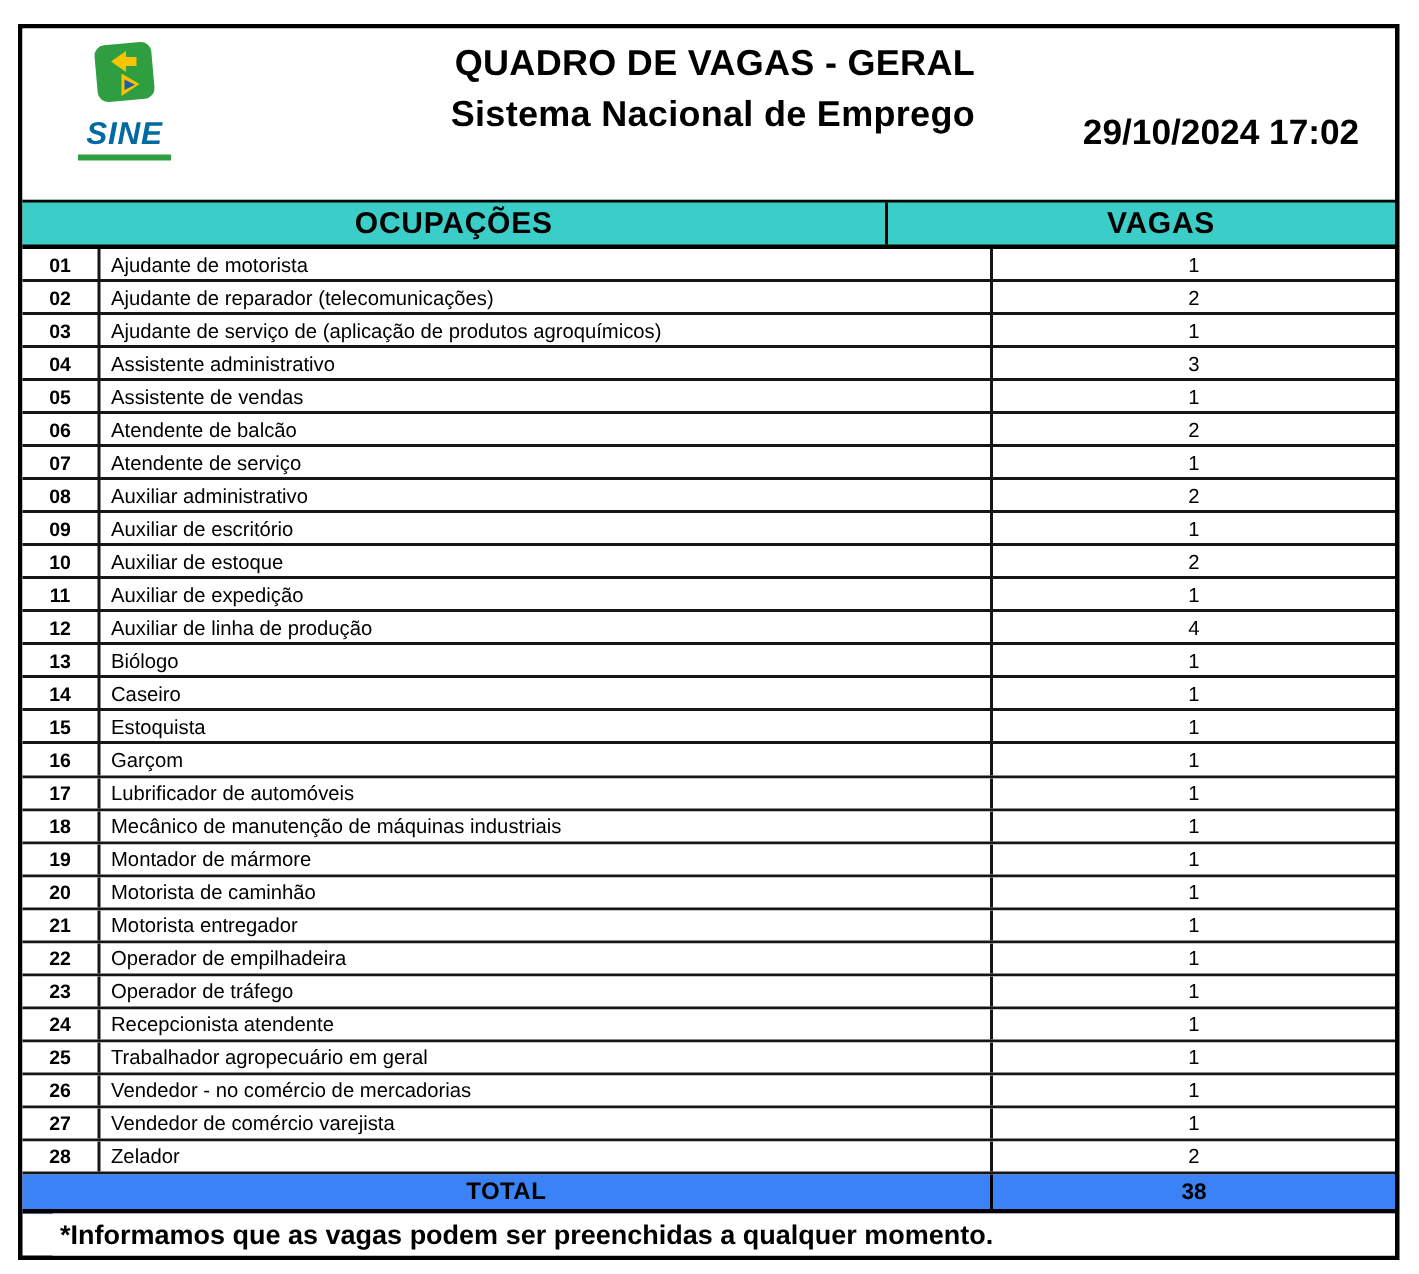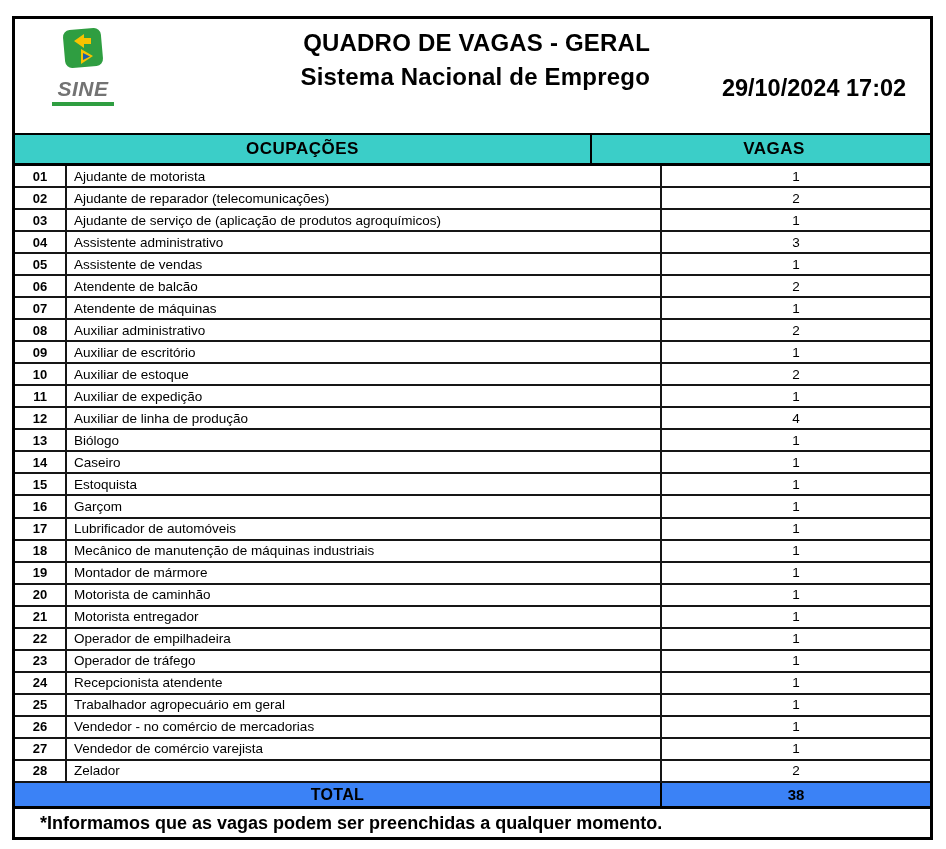--- a/index.html
+++ b/index.html
@@ -4,32 +4,32 @@
 <style>
   * { margin:0; padding:0; box-sizing:border-box; }
   html,body { width:946px; height:849px; background:#ffffff;
               font-family:"Liberation Sans", sans-serif; color:#000; }
   .doc { position:absolute; left:12px; top:16px; width:921px; height:824px;
          border:3px solid #000; display:flex; flex-direction:column; background:#fff; }
 
   
   .header { position:relative; height:114px; flex:none; background:#fff; }
   .logo { position:absolute; left:30px; top:8px; width:76px; text-align:center; }
-  .logo-text { color:#737373; font-weight:bold; font-style:italic;
+  .logo-text { color:#0369a1; font-weight:bold; font-style:italic;
                font-size:21px; line-height:1; margin-top:1px; letter-spacing:.5px; }
   .logo-bar { height:4px; background:#2F9E41; margin:3px auto 0; width:62px; }
   .titles { position:absolute; left:55px; top:7px; width:580px; text-align:right;
             font-weight:bold; font-size:24px; line-height:34px; letter-spacing:.2px; }
   .datetime { position:absolute; right:6px; top:56px; width:220px; text-align:center;
               font-weight:bold; font-size:23.5px; }
 
   
   .col-header { flex:none; height:33px; display:flex; background:#3BCEC8;
                 border-top:2px solid #000; border-bottom:3px solid #000;
-                font-weight:bold; font-size:17px;gap:26px; }
+                font-weight:bold; font-size:20px;gap:26px; }
   .ch-left  { flex:1; border-right:2px solid #000; display:flex;
               align-items:center; justify-content:center; letter-spacing:.5px; }
   .ch-right { width:312px; flex:none; display:flex; align-items:center;
               justify-content:center; letter-spacing:.5px; }
 
   
   .tbody { flex:1; display:flex; flex-direction:column; }
   .trow { flex:1; display:flex; border-bottom:2px solid #161616; background:#fff; }
   .cell { display:flex; align-items:center; overflow:hidden; }
   .num  { width:52px; flex:none; justify-content:center; font-weight:bold;
@@ -103,21 +103,21 @@
         <div class="cell occ">Assistente de vendas</div>
         <div class="cell vag">1</div>
       </div>
       <div class="trow">
         <div class="cell num">06</div>
         <div class="cell occ">Atendente de balcão</div>
         <div class="cell vag">2</div>
       </div>
       <div class="trow">
         <div class="cell num">07</div>
-        <div class="cell occ">Atendente de máquinas</div>
+        <div class="cell occ">Atendente de serviço</div>
         <div class="cell vag">1</div>
       </div>
       <div class="trow">
         <div class="cell num">08</div>
         <div class="cell occ">Auxiliar administrativo</div>
         <div class="cell vag">2</div>
       </div>
       <div class="trow">
         <div class="cell num">09</div>
         <div class="cell occ">Auxiliar de escritório</div>

